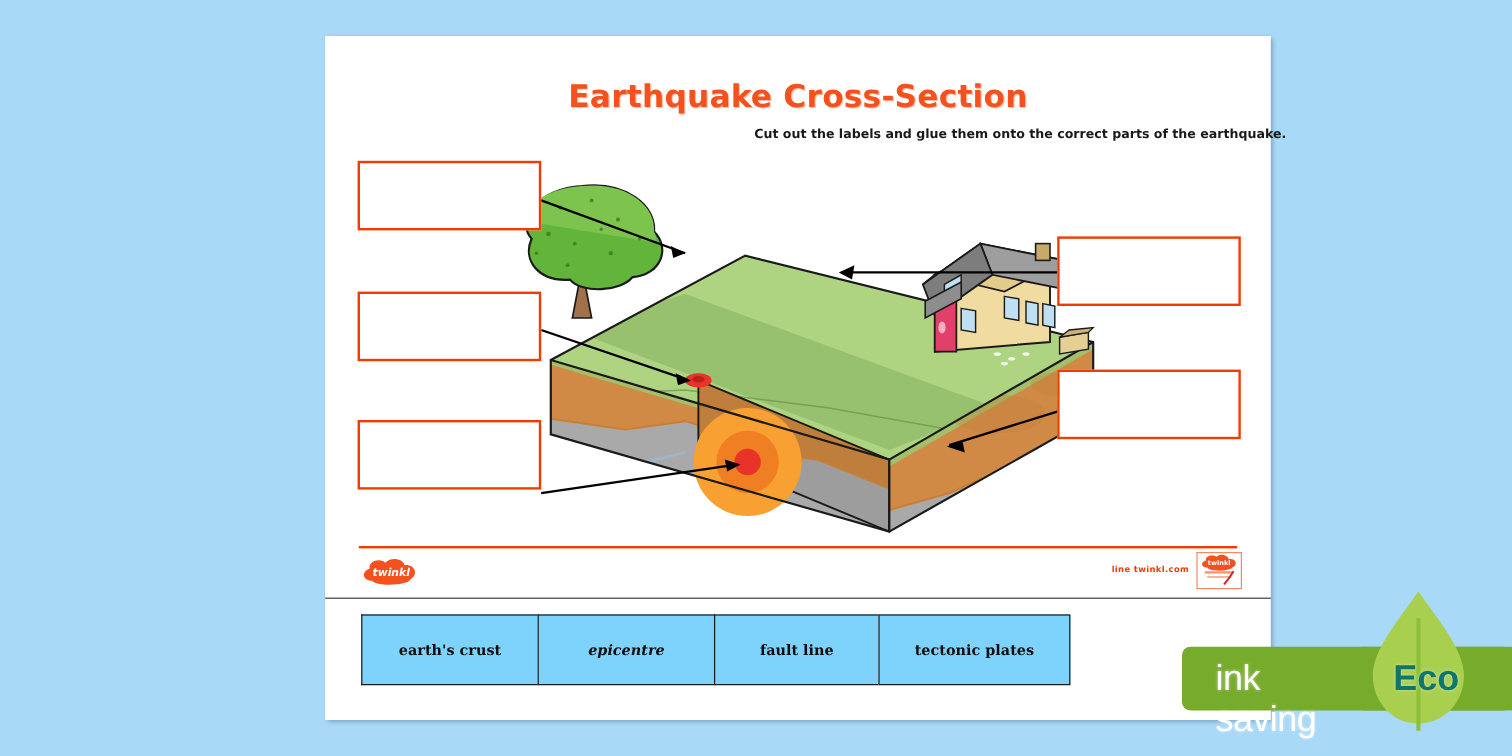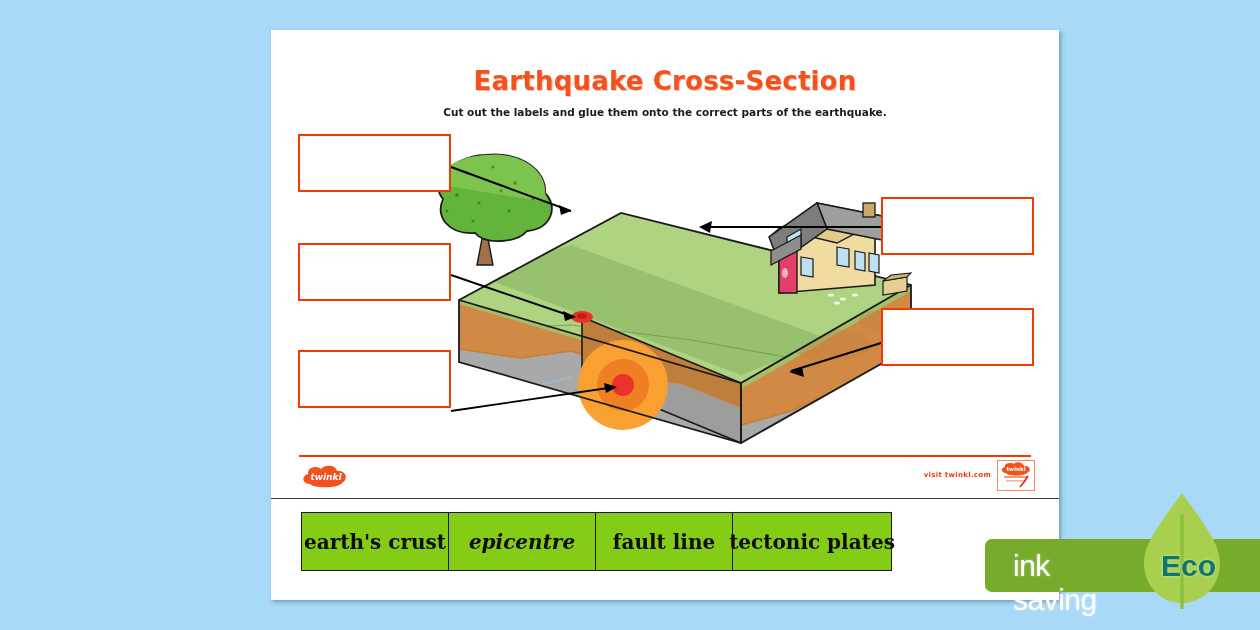--- a/index.html
+++ b/index.html
@@ -37,25 +37,26 @@
     font-weight: bold;
     font-size: 26px;
     letter-spacing: 0.2px;
     color: #f4511e;
     text-shadow: 1px 1px 0 #fbbfa6;
   }
   .wk-sub {
     position: absolute;
     left: 0; top: 76px;
     width: 100%;
-    text-align: center;
+    text-align: right;
     font-family: "DejaVu Sans", sans-serif;
     font-size: 10.5px;
     font-weight: 600;
     color: #1a1a1a;
+    padding-left: 13px;
   }
 
   
   .abox {
     position: absolute;
     background: #ffffff;
     border: 2px solid #f03c02;
     box-sizing: border-box;
     z-index: 6;
   }
@@ -117,27 +118,27 @@
     position: absolute;
     left: 30px; top: 482px;
     display: flex;
     z-index: 5;
   }
   .card {
     border: 1.5px solid #1a1a1a;
     border-right-width: 0;
     height: 59px;
     box-sizing: border-box;
-    background: #84cc16;
+    background: #7dd3fc;
     display: flex;
     align-items: center;
     justify-content: center;
     font-family: "DejaVu Serif", serif;
     font-weight: bold;
-    font-size: 20px;
+    font-size: 12px;
     color: #0d0d0d;
     white-space: nowrap;
     padding: 0 6px;
   }
   .card:last-child { border-right-width: 1.5px; }
   .card-w0 { width: 147px; }
   .card-w1 { width: 147px; font-style: italic; }
   .card-w2 { width: 147px; }
   .card-w3 { width: 137px; }
   .card-w4 { width: 160px; }
@@ -350,21 +351,21 @@
   <div class="foot-rule"></div>
 
   <div class="twinkl-logo">
     <svg width="52" height="26" viewBox="0 0 52 26" xmlns="http://www.w3.org/2000/svg">
       <path d="M10,20 C2,20 1,12 8,10 C7,3 17,1 21,5 C25,0 36,1 37,7
                C46,6 49,15 42,19 C40,24 14,25 10,20 Z" fill="#f4511e"></path>
       <text x="26" y="16" font-family="DejaVu Sans, sans-serif" font-size="9" font-weight="bold" fill="#ffffff" text-anchor="middle" font-style="italic">twinkl</text>
     </svg>
   </div>
 
-  <div class="visit-txt">visit twinkl.com</div>
+  <div class="visit-txt">line twinkl.com</div>
 
   <div class="stamp">
     <svg width="36" height="29" viewBox="0 0 36 29" xmlns="http://www.w3.org/2000/svg">
       <path d="M8,12 C3,12 2,7 7,6 C6,2 13,1 16,3 C18,0 25,1 26,5
                C32,4 34,10 29,12 C27,15 11,16 8,12 Z" fill="#f4511e"></path>
       <text x="18" y="10" font-family="DejaVu Sans, sans-serif" font-size="5.5" font-weight="bold" fill="#ffffff" text-anchor="middle">twinkl</text>
       <rect x="6" y="15" width="24" height="2" fill="#f4511e" opacity="0.6"></rect>
       <rect x="8" y="19" width="20" height="1.6" fill="#f4511e" opacity="0.45"></rect>
       <path d="M22,26 L26,21 L30,15" stroke="#e02020" stroke-width="1.6" fill="none"></path>
     </svg>

